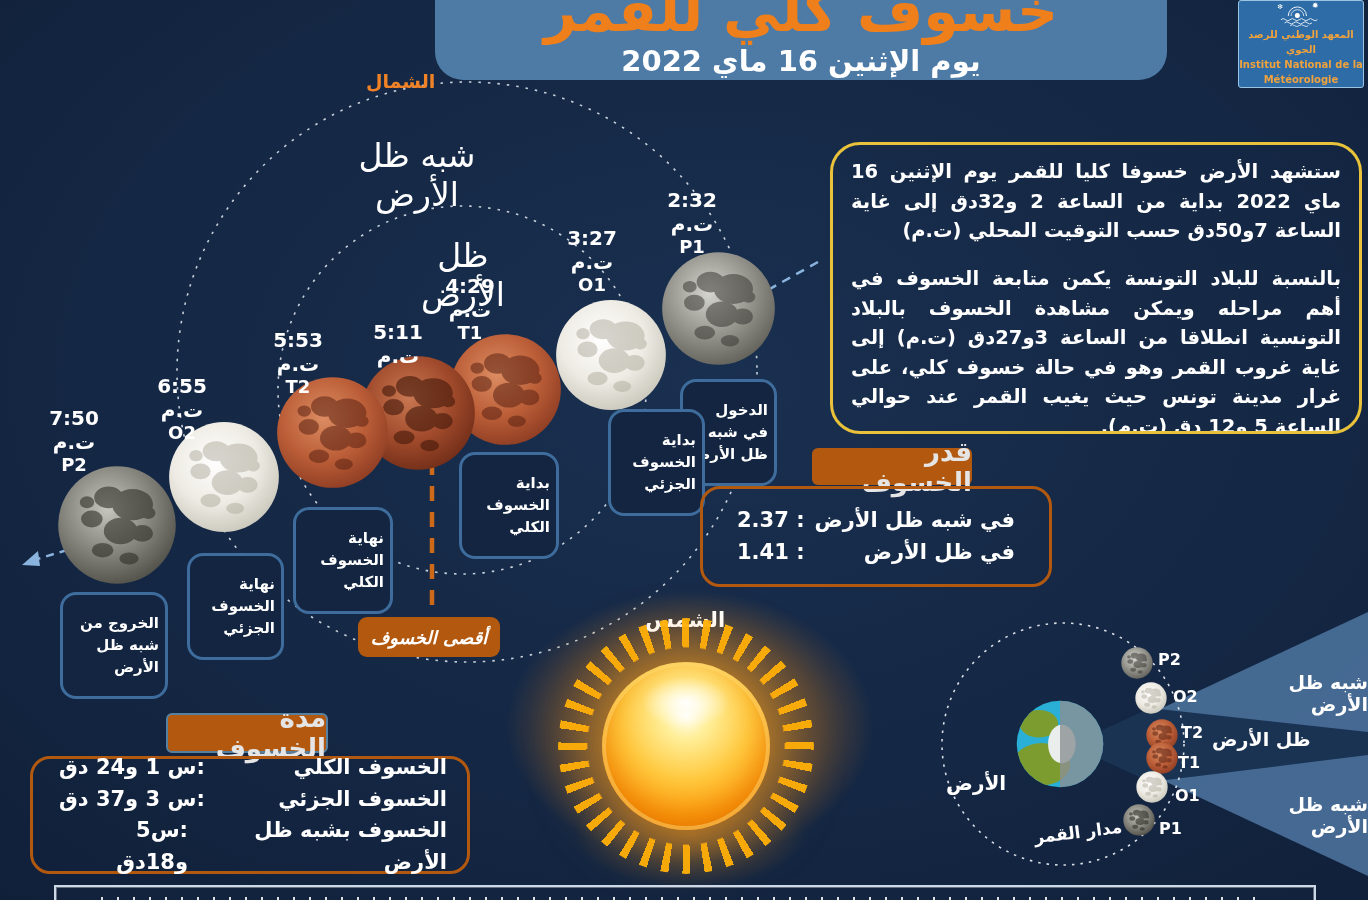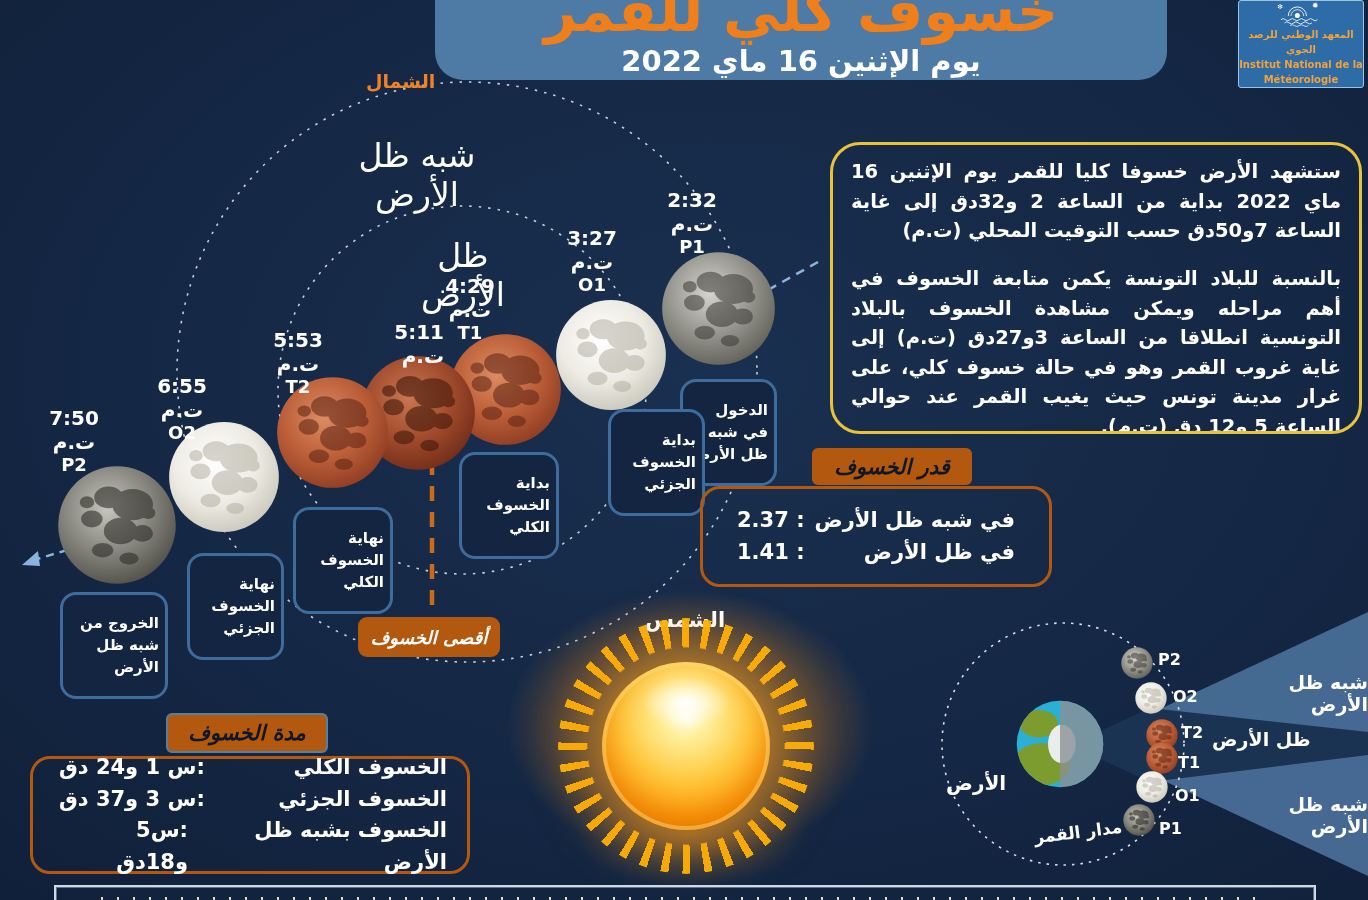--- a/index.html
+++ b/index.html
@@ -31,21 +31,21 @@
   .stage-box{background:#132540;border:3px solid #3e6c9c;border-radius:16px;color:#fff;font-size:15px;
              font-weight:bold;text-align:right;line-height:1.45;padding:18px 6px;box-sizing:border-box;}
   .max-box{left:358px;top:617px;width:142px;height:40px;background:#b3590f;border-radius:9px;
            display:flex;align-items:center;justify-content:center;font-size:18px;font-weight:bold;font-style:italic;}
   
   .info-box{left:830px;top:142px;width:532px;height:292px;border:3px solid #e8c23a;border-radius:30px;
             box-sizing:border-box;padding:12px 18px 10px;overflow:hidden;}
   .info-box p{margin:0 0 18px;font-size:19.5px;font-weight:bold;line-height:1.52;text-align:justify;}
   
   .sec-header{background:#b3590f;border-radius:6px;display:flex;align-items:center;justify-content:center;
-              font-size:21px;font-weight:bold;color:#0f172a;font-style:italic;}
+              font-size:26px;font-weight:bold;color:#e5e5e5;}
   .hdr-mag{left:812px;top:448px;width:160px;height:37px;}
   .hdr-dur{left:166px;top:713px;width:162px;height:40px;border:2px solid #55809f;box-sizing:border-box;}
   .body-box{border:3.5px solid #b3590f;border-radius:20px;box-sizing:border-box;
             display:flex;flex-direction:column;justify-content:center;}
   .box-mag{left:700px;top:486px;width:352px;height:101px;padding:4px 34px;}
   .box-dur{left:30px;top:756px;width:440px;height:118px;padding:6px 20px 6px 26px;}
   .data-row{display:flex;justify-content:space-between;align-items:center;font-size:21px;font-weight:bold;line-height:1.5;}
   .data-row .val{direction:rtl;unicode-bidi:isolate;}
   
   .sun-halo{left:455px;top:553px;width:470px;height:347px;
@@ -226,21 +226,21 @@
             <ellipse cx="43" cy="27" rx="12" ry="9"></ellipse>
             <ellipse cx="29" cy="45" rx="9" ry="7"></ellipse>
             <ellipse cx="53" cy="55" rx="14" ry="11"></ellipse>
             <ellipse cx="71" cy="57" rx="9" ry="7"></ellipse>
             <ellipse cx="38" cy="71" rx="9" ry="6"></ellipse>
             <ellipse cx="25" cy="31" rx="6" ry="5"></ellipse>
             <ellipse cx="60" cy="78" rx="8" ry="5"></ellipse>
             <ellipse cx="76" cy="40" rx="6" ry="5"></ellipse>
           </g>
         </svg></div>
-      <div class="abs moon-label ar" style="left: 352px; top: 320px; width: 92px; text-align: right;">
+      <div class="abs moon-label ar" style="left: 352px; top: 320px; width: 92px;">
         <div class="t ar">5:11 ت.م</div>
       </div>
       <div class="abs moon" style="left: 276px; top: 376px; width: 113px; height: 113px;"><svg viewBox="0 0 100 100" width="100%" height="100%">
     <defs>
             <radialGradient id="mg5" cx="42%" cy="36%" r="70%">
       <stop offset="0%" stop-color="#dd8d63"></stop>
               <stop offset="55%" stop-color="#bb5e38"></stop>
               <stop offset="100%" stop-color="#8b3a21"></stop>
     </radialGradient>
             <clipPath id="mc5">

